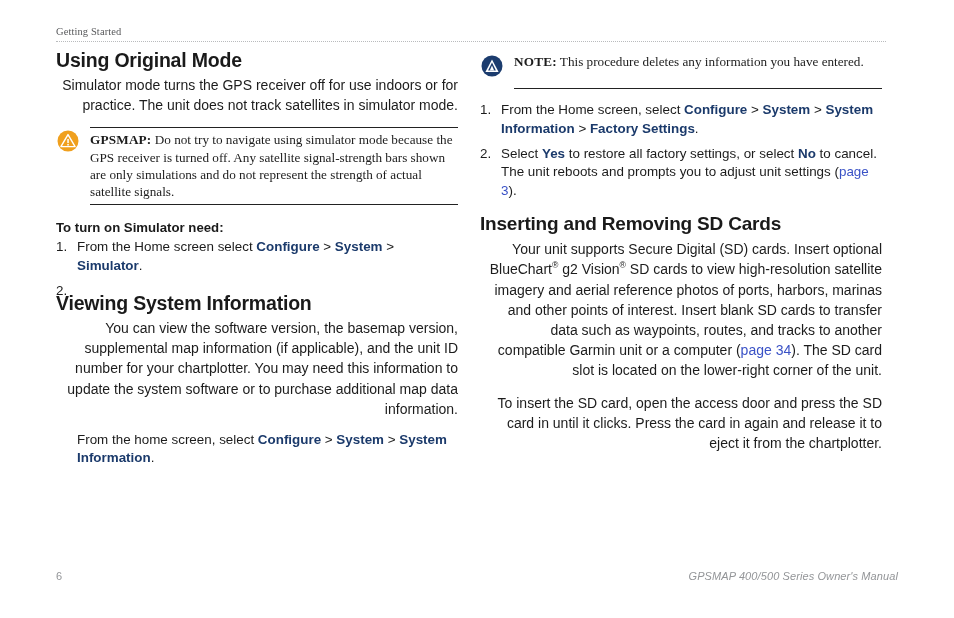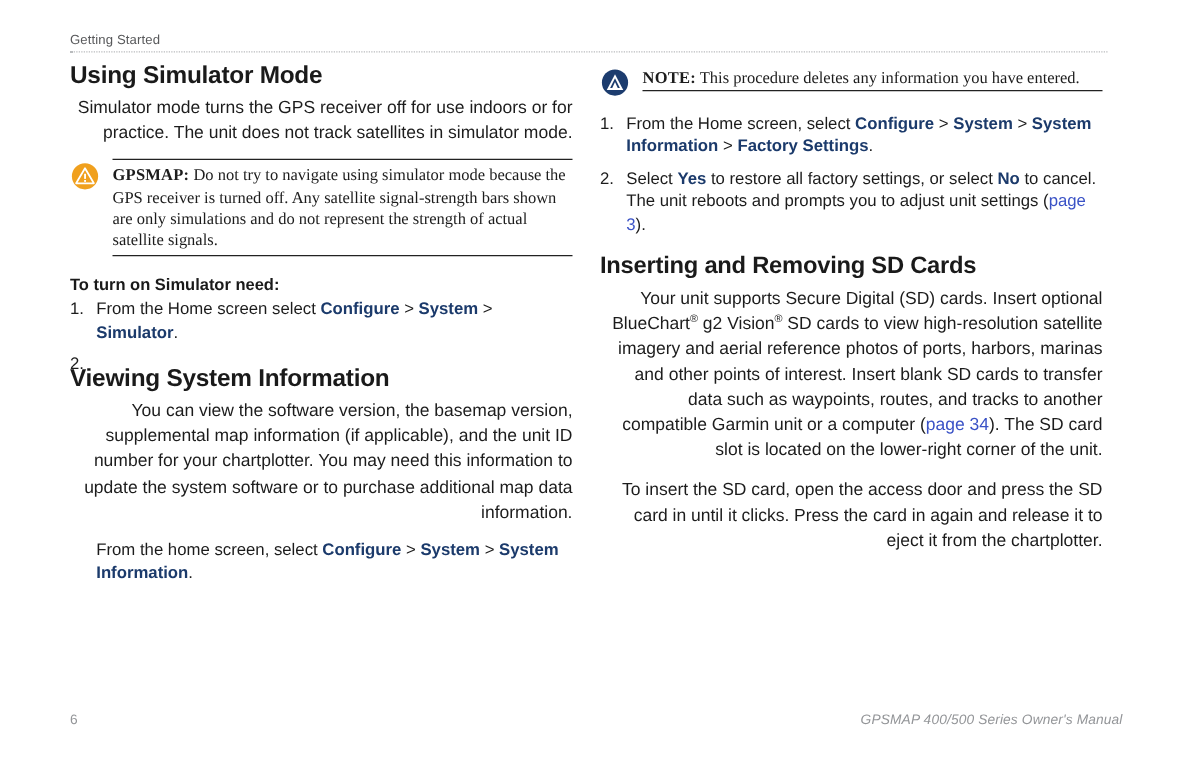--- a/index.html
+++ b/index.html
@@ -17,21 +17,21 @@
   }
 
   
   .header {
     position: absolute;
     left: 56px;
     top: 25px;
     width: 830px;
   }
   .header-label {
-    font-family: Liberation Sans, sans-serif;
+    font-family: Liberation Serif, serif;
     font-size: 10.5px;
     color: #58595b;
     letter-spacing: 0.1px;
     line-height: 14px;
   }
   .header-rule {
     margin-top: 2px;
     border-bottom: 1px dotted #b9bbbd;
     height: 0;
   }
@@ -84,21 +84,21 @@
     border-bottom: 1.3px solid #222;
     padding: 3px 0 4px 0;
     font-family: "Liberation Serif", "DejaVu Serif", serif;
     font-size: 13.2px;
     line-height: 17.2px;
     color: #1c1c1c;
   }
   .callout.note .callout-body {
     border-top: none;
     padding-top: 1px;
-    padding-bottom: 2px;
+    padding-bottom: 18px;
   }
   .callout .kw {
     font-weight: bold;
     font-family: "Liberation Serif", "DejaVu Serif", serif;
     letter-spacing: 0.2px;
   }
 
   
   .subhead {
     font-family: "Liberation Sans", sans-serif;
@@ -186,21 +186,21 @@
 
 <div class="page">
 
   <div class="header">
     <div class="header-label">Getting Started</div>
     <div class="header-rule"></div>
   </div>
 
   <div class="col col-left">
 
-    <h2 class="section-title">Using Simulator Mode</h2>
+    <h2 class="section-title">Using Original Mode</h2>
 
     <p class="body">Simulator mode turns the GPS receiver off for use indoors or for practice. The unit does not track satellites in simulator mode.</p>
 
     <div class="callout caution">
       <span class="callout-icon">
         <svg width="22" height="22" viewBox="0 0 22 22" xmlns="http://www.w3.org/2000/svg">
           <circle cx="11" cy="11" r="10.5" fill="#f0a01e"></circle>
           <path d="M11 4.6 L18.1 16.6 L3.9 16.6 Z" fill="none" stroke="#ffffff" stroke-width="1.4" stroke-linejoin="round"></path>
           <rect x="10.3" y="9.0" width="1.5" height="4.1" fill="#ffffff"></rect>
           <rect x="10.3" y="14.0" width="1.5" height="1.5" fill="#ffffff"></rect>

